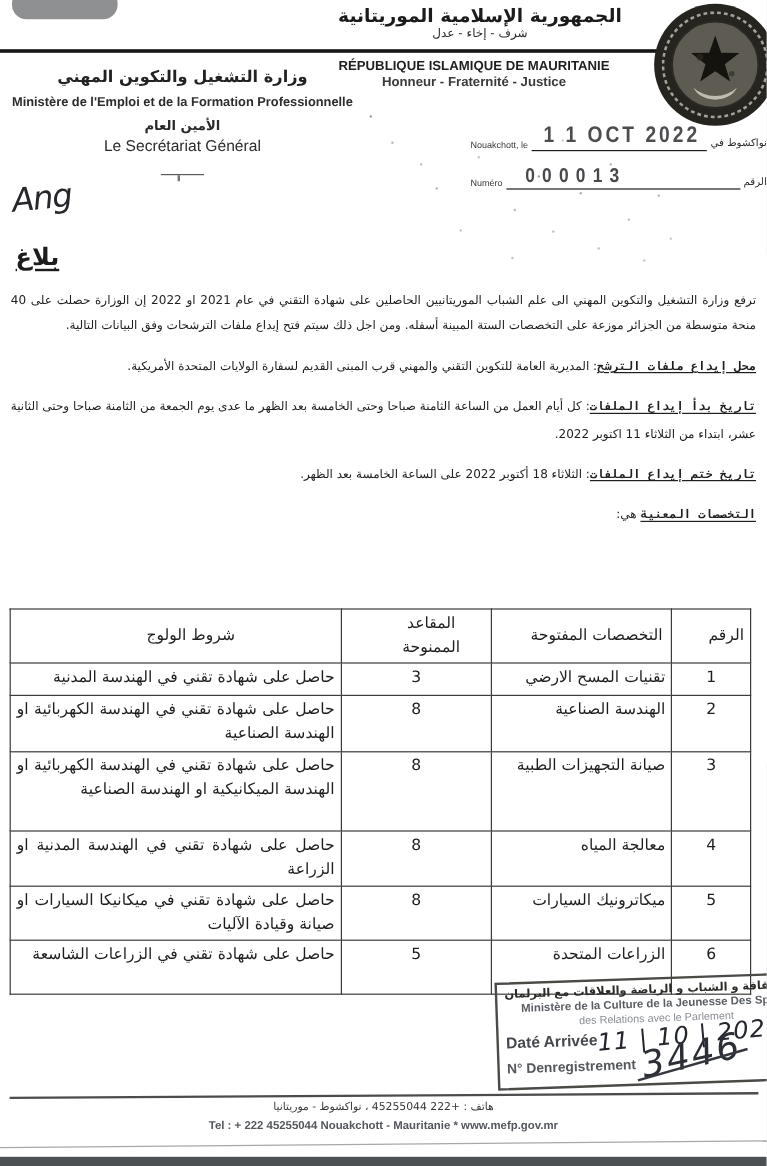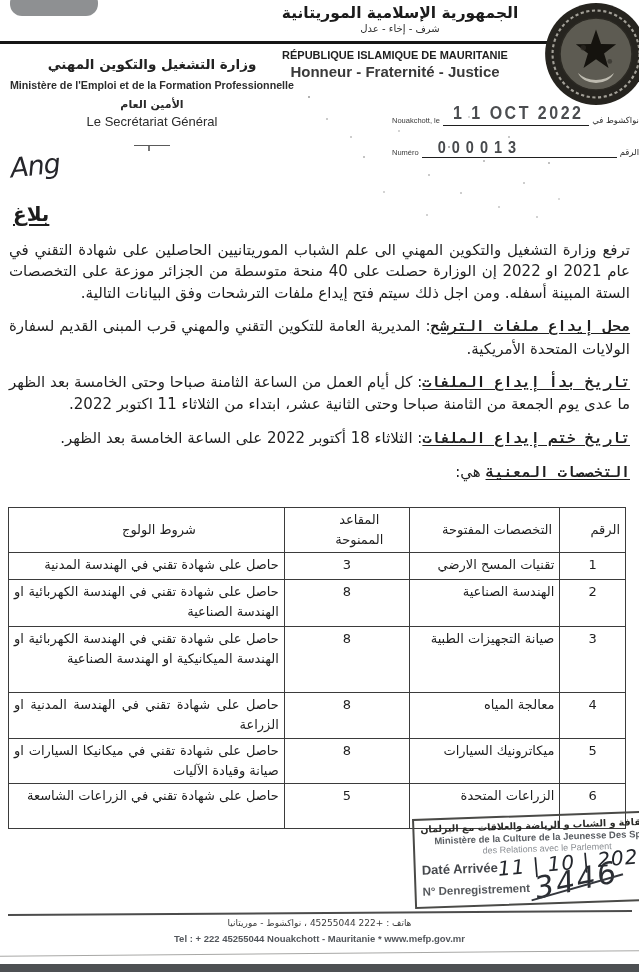--- a/index.html
+++ b/index.html
@@ -17,21 +17,21 @@
   .bottom-band{position:absolute;left:0;bottom:0;width:100%;height:8px;background:#4d5053;}
   .edge-line{position:absolute;left:0;top:953px;width:100%;height:1px;background:#a8a8a6;transform:rotate(-.5deg);}
   
   .rep-ar{position:absolute;left:250px;top:4px;width:300px;text-align:center;}
   .rep-ar .t{font-weight:bold;font-size:15.5px;color:#1b1b1b;}
   .rep-ar .m{font-size:10px;color:#2c2c2c;margin-top:1px;}
   .rule-top{position:absolute;left:0;top:41px;width:557px;height:2.5px;background:#161616;}
   .seal{position:absolute;left:543px;top:1px;width:106px;height:106px;}
   .rep-fr{position:absolute;left:255px;top:49px;width:280px;text-align:center;font-family:"Liberation Sans",sans-serif;}
   .rep-fr .t{font-weight:bold;font-size:11px;color:#1f1f1f;}
-  .rep-fr .m{font-weight:bold;font-size:15px;color:#3a3a3a;margin-top:2px;}
+  .rep-fr .m{font-weight:bold;font-size:11px;color:#3a3a3a;margin-top:2px;}
   .ministry{position:absolute;left:2px;top:56px;width:300px;text-align:center;}
   .ministry .mar{font-weight:bold;font-size:13.5px;color:#222;margin-bottom:7px;}
   .ministry .mfr{font-family:"Liberation Sans",sans-serif;font-weight:bold;font-size:10.7px;color:#2d2d2d;margin-bottom:7px;}
   .ministry .sar{font-weight:bold;font-size:11px;color:#2a2a2a;margin-bottom:3px;}
   .ministry .sfr{font-family:"Liberation Sans",sans-serif;font-size:13px;color:#2c2c2c;margin-bottom:16px;}
   .ministry .dash{width:36px;border-top:1.5px solid #5a5a5a;margin:0 auto;position:relative;}
   .ministry .dash:after{content:"";position:absolute;left:14px;top:0;width:2px;height:5px;background:#777;}
   .dateblock{position:absolute;left:392px;top:102px;width:247px;}
   .drow{display:flex;align-items:flex-end;height:24px;margin-bottom:8px;}
   .lblfr{font-family:"Liberation Sans",sans-serif;font-size:7.5px;color:#3a3a3a;padding-bottom:1px;white-space:nowrap;}
@@ -40,21 +40,21 @@
     font-size:16px;letter-spacing:2.5px;color:#4b4d50;white-space:nowrap;transform:scaleY(1.18);transform-origin:bottom;}
   .stampnum{position:absolute;left:16px;bottom:1px;font-family:"Liberation Sans",sans-serif;font-weight:bold;
     font-size:14.5px;letter-spacing:6px;color:#47494c;white-space:nowrap;transform:scaleY(1.15);transform-origin:bottom;}
   .lblar{font-size:8.5px;color:#2c2c2c;white-space:nowrap;padding-bottom:1px;}
   .hand-initials{position:absolute;left:10px;top:150px;font-style:italic;font-size:27px;color:#26262b;
     transform:rotate(-6deg);letter-spacing:-1px;}
   
   .doc-title{position:absolute;left:13px;top:202px;width:100%;text-align:left;font-weight:bold;font-size:20px;
     color:#1d1d1d;}
   .doc-title span{text-decoration:underline;text-decoration-thickness:2px;text-underline-offset:3px;}
-  .bodytext{position:absolute;left:9px;top:240px;width:621px;direction:rtl;font-size:15px;line-height:21.4px;
+  .bodytext{position:absolute;left:9px;top:240px;width:621px;direction:rtl;font-size:10px;line-height:21.4px;
     text-align:justify;color:#1f1f1f;}
   .bodytext p{margin:0 0 12px 0;}
   .bodytext .lbl{font-weight:bold;text-decoration:underline;text-underline-offset:2px;font-family:Liberation Mono, monospace;}
   
   .spec-table{position:absolute;left:8px;top:507px;width:618px;border-collapse:collapse;direction:rtl;
     font-size:13px;color:#1e1e1e;}
   .spec-table td,.spec-table th{border:1.4px solid #3b3b3b;padding:2px 5px;vertical-align:top;line-height:20px;
     font-weight:normal;}
   .spec-table thead th{text-align:center;height:23px;vertical-align:middle;padding-left:30px;}
   .cell-num{text-align:center;}

